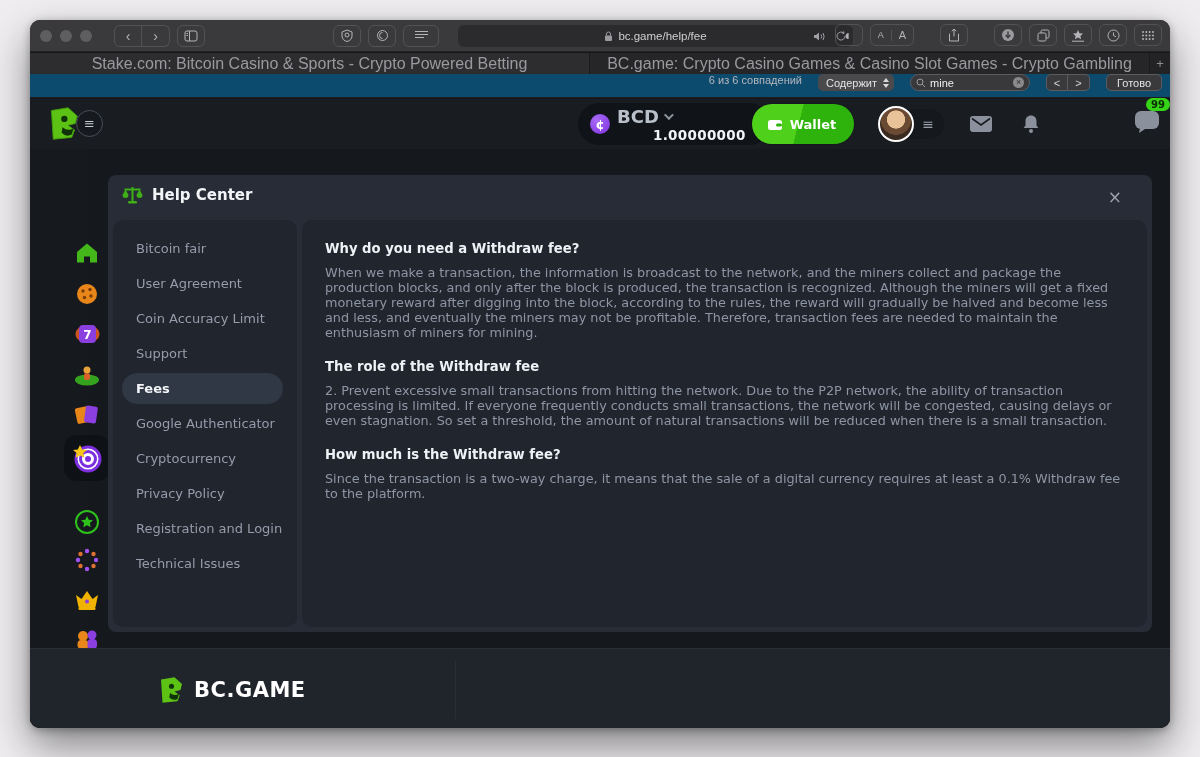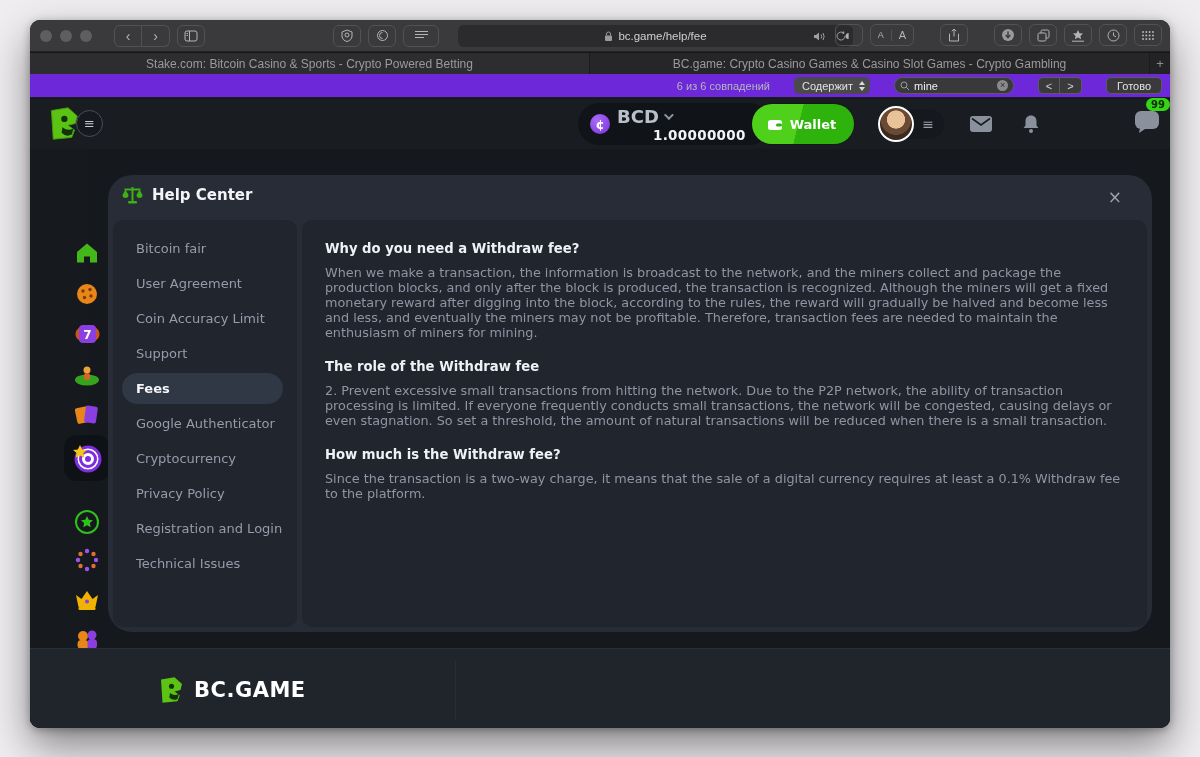--- a/index.html
+++ b/index.html
@@ -29,31 +29,31 @@
   .urlfield .side { position:absolute; right:6px; display:flex; gap:8px; align-items:center; }
   .rgroup { position:absolute; right:8px; top:4px; display:flex; align-items:center; }
   .aa { display:flex; }
   .aa span { padding:0 7px; }
   .aa span + span { border-left:1px solid #525255; font-size:11px; }
 
   
   .tabbar { position:absolute; left:0; top:33px; width:100%; height:21px;
     background:#232326; display:flex; }
   .tab { flex:1; display:flex; align-items:center; justify-content:center;
-    font-size:12px; color:#9a9a9e; border-right:1px solid #1b1b1d;
+    font-size:16px; color:#9a9a9e; border-right:1px solid #1b1b1d;
     white-space:nowrap; overflow:hidden; }
   .tab.t1 { background:#2d2d30; }
   .tab.t2 { background:#262629; }
   .newtab { width:20px; background:#232326; color:#8f8f93; display:flex;
     align-items:center; justify-content:center; font-size:13px; }
 
   
   .findbar { position:absolute; left:0; top:54px; width:100%; height:24px;
-    background:#6d28d9; border-bottom:1px solid #1d1d1f; display:flex;
-    align-items:center; justify-content:flex-end; gap:24px; padding-right:8px; }
+    background:#0c4a6e; border-bottom:1px solid #1d1d1f; display:flex;
+    justify-content:flex-end; gap:16px; padding-right:8px; }
   .matches { color:#b6b6ba; font-size:11px; }
   .dropdown { height:17px; background:#4a4a4d; border-radius:5px; color:#e2e2e4;
     font-size:11px; display:flex; align-items:center; padding:0 5px 0 8px; gap:6px; }
   .arrows { display:flex; flex-direction:column; gap:2px; }
   .arrows b { width:0; height:0; border-left:3px solid transparent; border-right:3px solid transparent; display:block; }
   .arrows b.up { border-bottom:4px solid #d9d9db; }
   .arrows b.down { border-top:4px solid #d9d9db; }
   .searchfield { width:120px; height:17px; border:1px solid #5c5c5f; background:#39393c;
     border-radius:9px; display:flex; align-items:center; padding:0 5px; gap:4px;
     color:#efeff1; font-size:11px; }
@@ -114,21 +114,21 @@
     display:flex; align-items:center; justify-content:center; }
   .rchev { position:absolute; left:82px; color:#5e666f; font-size:12px; font-weight:bold; }
   .activetile { position:absolute; left:57px; transform:translateX(-50%); width:46px; height:46px;
     background:#0e1115; border-radius:13px; display:flex; align-items:center; justify-content:center; }
   .circlebtn { position:absolute; left:57px; transform:translateX(-50%); width:36px; height:36px;
     border-radius:50%; background:#262b31; color:#878f99; font-size:11.5px; font-weight:bold;
     display:flex; align-items:center; justify-content:center; }
 
   
   .modal { position:absolute; left:78px; top:76px; width:1044px; height:457px;
-    background:#272c36; border-radius:24px; }
+    background:#272c36; border-radius:8px; }
   .mtitle { position:absolute; left:14px; top:10px; display:flex; align-items:center; gap:9px;
     color:#f2f4f7; font-weight:bold; font-size:15px; }
   .mclose { position:absolute; right:30px; top:12px; color:#9aa0ab; font-size:17px; }
   .mnav { position:absolute; left:5px; top:45px; width:184px; height:407px;
     background:#20252e; border-radius:10px; padding-top:11px; }
   .mnav .item { height:35px; display:flex; align-items:center; padding-left:23px;
     color:#959caa; font-size:13px; white-space:nowrap; }
   .mnav .item.active { position:relative; color:#f4f6f9; font-weight:bold; }
   .mnav .item.active::before { content:""; position:absolute; left:9px; right:14px; top:2px;
     bottom:2px; background:#303745; border-radius:16px; z-index:0; }

